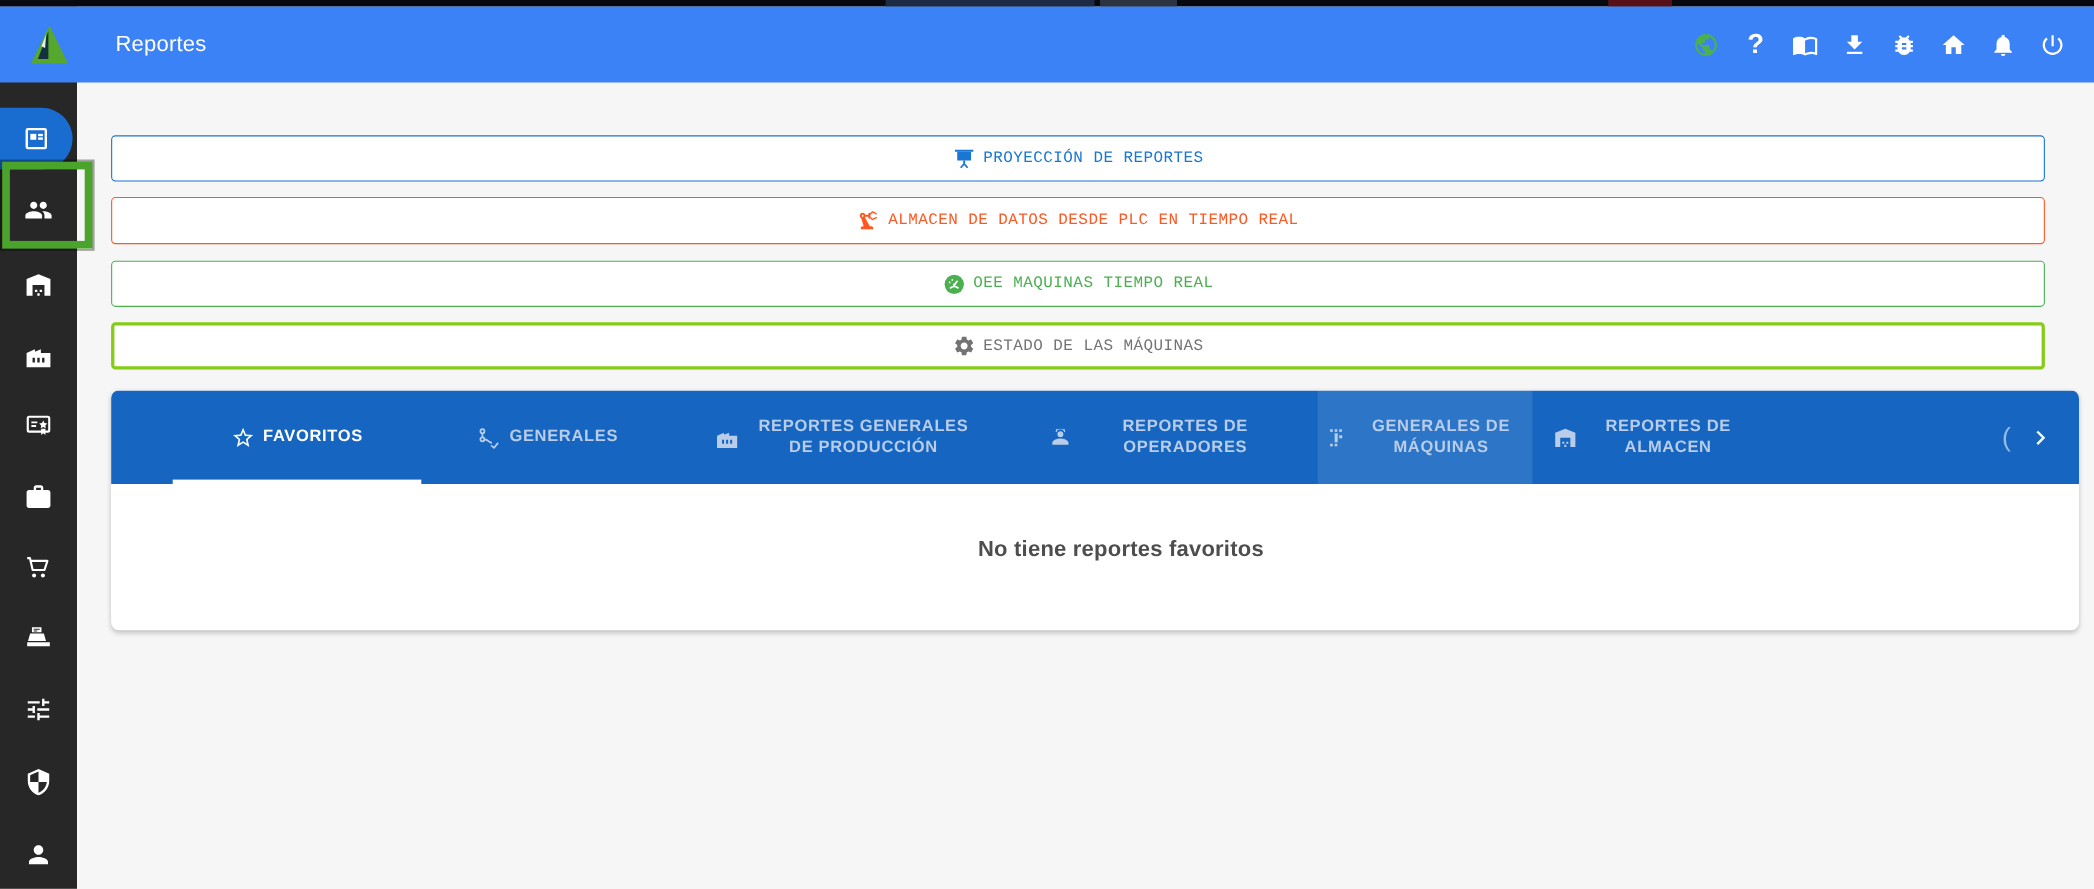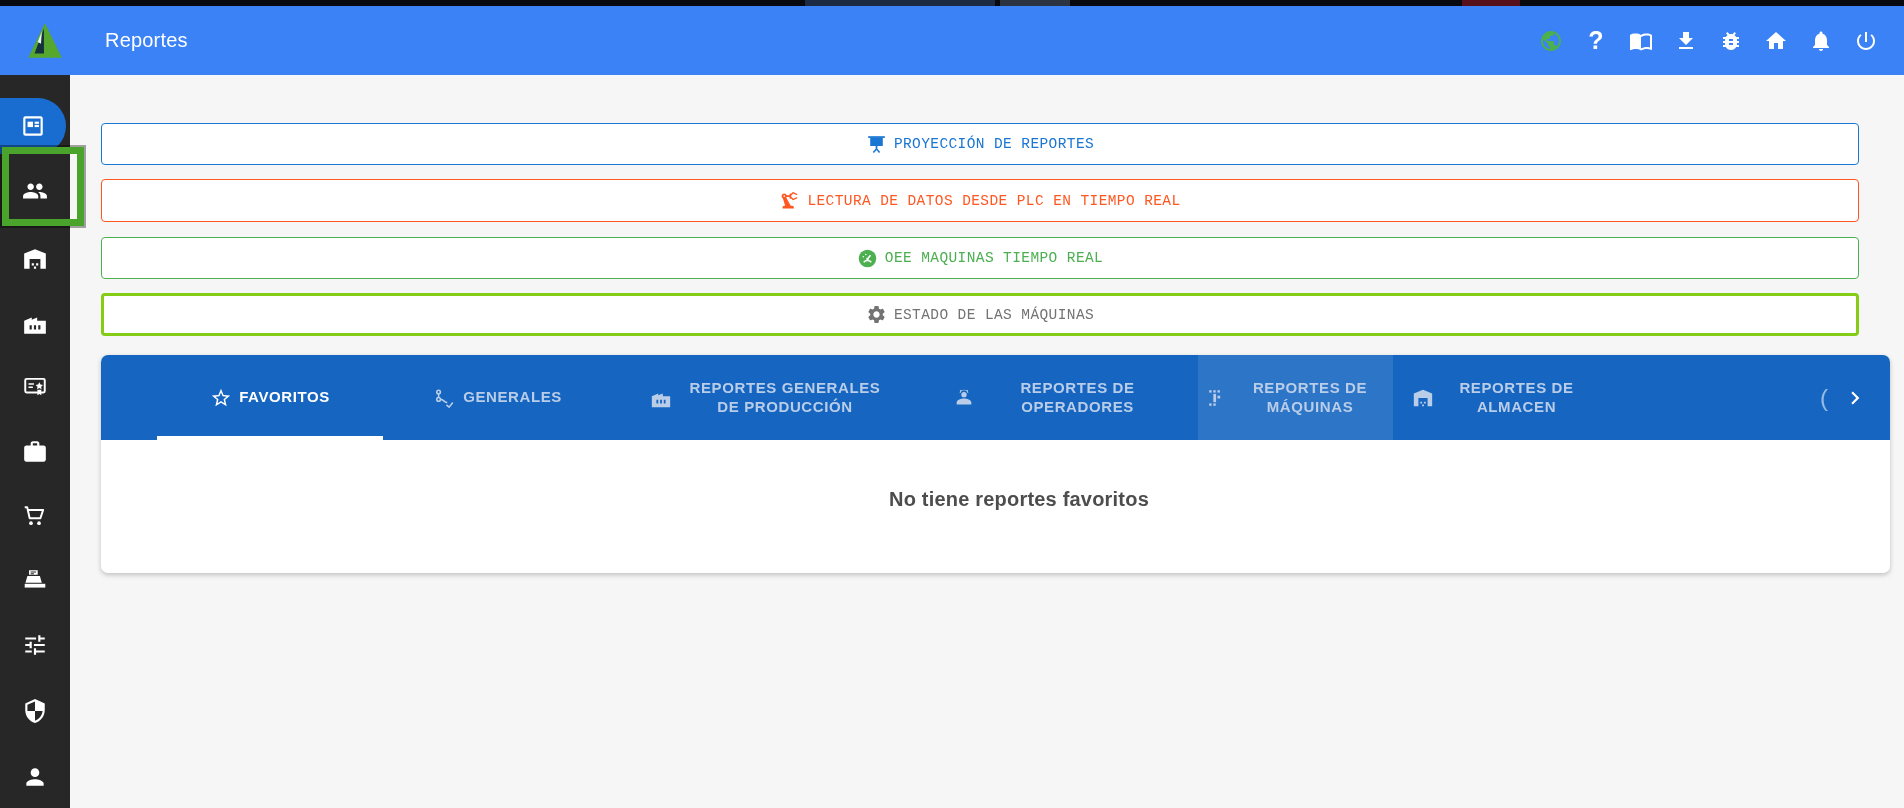--- a/index.html
+++ b/index.html
@@ -331,21 +331,21 @@
   <div class="banner b1">
     <svg>
         <use href="#i-screen"></use>
       </svg>
     <span>PROYECCIÓN DE REPORTES</span>
   </div>
   <div class="banner b2">
     <svg>
         <use href="#i-robotarm"></use>
       </svg>
-    <span>LECTURA DE DATOS DESDE PLC EN TIEMPO REAL</span>
+    <span>ALMACEN DE DATOS DESDE PLC EN TIEMPO REAL</span>
   </div>
   <div class="banner b3">
     <svg>
         <use href="#i-gauge"></use>
       </svg>
     <span>OEE MAQUINAS TIEMPO REAL</span>
   </div>
   <div class="banner b4">
     <svg>
         <use href="#i-gear"></use>
@@ -376,21 +376,21 @@
       <div class="tab t4">
         <svg>
             <use href="#i-operator"></use>
           </svg>
         <span class="lbl">REPORTES DE OPERADORES</span>
       </div>
       <div class="tab t5 focused">
         <svg>
             <use href="#i-machine"></use>
           </svg>
-        <span class="lbl">REPORTES DE MÁQUINAS</span>
+        <span class="lbl">GENERALES DE MÁQUINAS</span>
       </div>
       <div class="tab t6">
         <svg>
             <use href="#i-warehouse"></use>
           </svg>
         <span class="lbl">REPORTES DE ALMACEN</span>
       </div>
       <div id="tab-scroll-left">(</div>
       <div id="tab-scroll-right">
           <svg>

